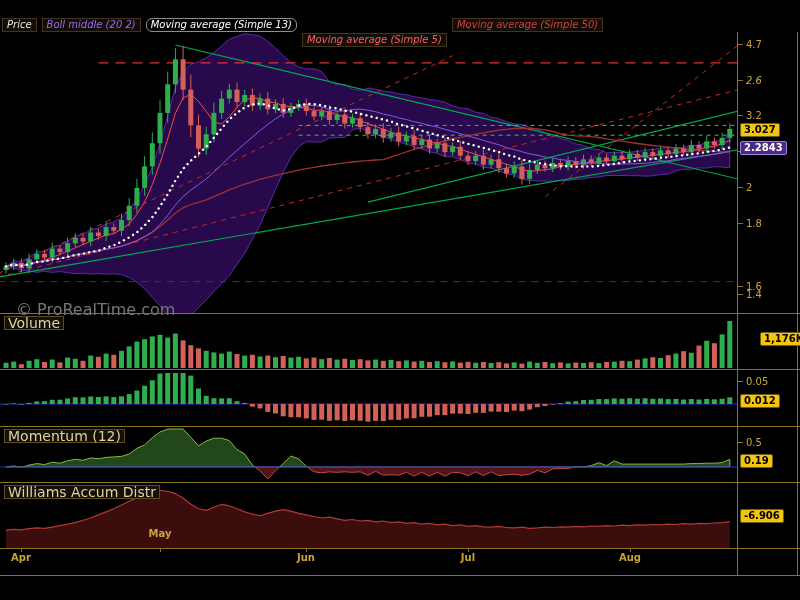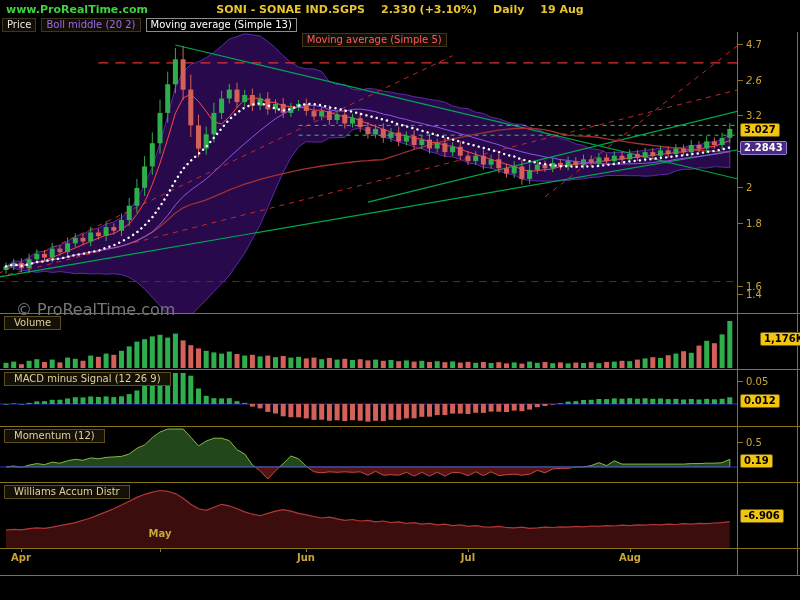--- a/index.html
+++ b/index.html
@@ -3,57 +3,49 @@
 <meta charset="utf-8">
 <style>
   html,body{margin:0;padding:0;background:#000;}
   .screen{position:relative;width:800px;height:600px;background:#000;overflow:hidden;
           font-family:"DejaVu Sans","Liberation Sans",sans-serif;}
   .topbar{position:absolute;top:0;left:0;width:100%;height:18px;background:#000;}
   .site{position:absolute;left:6px;top:3px;color:#3fd13f;font-size:11px;font-weight:bold;cursor:pointer;}
   .titlegroup{position:absolute;left:50%;top:3px;transform:translateX(-50%);display:flex;gap:16px;
               color:#e8c431;font-size:11px;font-weight:bold;white-space:nowrap;}
   .legend{position:absolute;top:17px;left:2px;height:15px;display:flex;gap:5px;align-items:center;z-index:6;}
-  .chip{font-size:10px;line-height:12px;padding:0 4px;background:#120d06;border:1px solid #41351a;cursor:pointer;white-space:nowrap;}
-  .chip.boxed{background:#000;border-color:#8d8d8d;}
+  .chip{font-size:10px;line-height:12px;padding:0 4px;background:#120d06;border:1px solid #41351a;cursor:pointer;white-space:nowrap;font-style:italic;}
+  .chip.boxed{background:#000;border-color:#8d8d8d;border-radius:6px;}
   .panel{position:absolute;left:0;width:737px;overflow:hidden;background:#000;}
-  .plabel{position:absolute;left:4px;font-size:10px;line-height:12px;color:#ddd2a2;background:#151006;
-          border:1px solid #5c4f1d;padding:0 9px;z-index:3;}
+  .plabel{position:absolute;left:4px;font-size:14px;line-height:12px;color:#ddd2a2;background:#151006;
+          border:1px solid #5c4f1d;padding:0 3px;z-index:3;}
   .watermark{position:absolute;left:16px;top:300px;color:#777;font-size:16px;z-index:3;text-align:right;}
   .hline{position:absolute;left:0;width:800px;height:1px;background:#8a7619;z-index:4;}
   .vline{position:absolute;top:32px;height:543px;width:1px;background:#8a7619;z-index:4;}
   .tick{position:absolute;color:#c9a53a;font-size:10px;line-height:10px;}
   .tick::before{content:"";position:absolute;left:-9px;top:4px;width:6px;height:1px;background:#8a7619;}
   .vbadge{position:absolute;font-size:10px;font-weight:bold;line-height:12px;background:#f3c50f;color:#000;
           padding:0 3px;border:1px solid #6e5d10;border-radius:2px;z-index:5;}
   .vbadge.purple{background:#4b2a86;color:#fff;border-color:#9d7fd1;}
   .month{position:absolute;color:#c9a53a;font-size:10px;font-weight:bold;transform:translateX(-50%);}
   .mtick{position:absolute;width:1px;height:4px;background:#8a7619;}
   #axis-layer{position:absolute;inset:0;}
 </style>
 </head>
 <body>
 
 <div class="screen" id="screen">
 
-  <div class="topbar">
-    <span class="site">www.ProRealTime.com</span>
-    <div class="titlegroup">
-      <span>SONI - SONAE IND.SGPS</span>
-      <span>2.330 (+3.10%)</span>
-      <span>Daily</span>
-      <span>19 Aug</span>
-    </div>
-  </div>
 
   <div class="legend" id="legend">
       <span class="chip" style="color: rgb(232, 232, 232);">Price</span>
       <span class="chip" style="color: rgb(154, 108, 240);">Boll middle (20 2)</span>
       <span class="chip boxed" style="color: rgb(255, 255, 255);">Moving average (Simple 13)</span>
       <span class="chip" style="color: rgb(255, 92, 92); margin-top: 30px;">Moving average (Simple 5)</span>
+      <span class="chip" style="color: rgb(208, 64, 64);">Moving average (Simple 50)</span>
     </div>
 
   <div class="panel" id="main-chart" style="top:32px;height:281px"><svg width="737" height="281">
         <path d="M6.0 234.4 L13.7 229.1 L21.4 229.4 L29.1 225.3 L36.8 219.9 L44.5 219.4 L52.2 214.7 L59.9 213.6 L67.6 209.3 L75.3 204.3 L83.0 202.3 L90.7 198.0 L98.4 196.0 L106.1 192.0 L113.8 189.9 L121.5 185.6 L129.2 178.2 L136.9 167.2 L144.6 152.5 L152.3 134.8 L160.0 111.0 L167.7 83.8 L175.4 55.5 L183.1 39.6 L190.8 32.4 L198.5 29.7 L206.2 25.8 L213.9 20.5 L221.6 13.9 L229.3 7.2 L237.0 4.5 L244.7 1.8 L252.4 2.8 L260.1 4.0 L267.8 9.5 L275.5 15.9 L283.2 23.7 L290.9 30.5 L298.6 35.0 L306.3 36.9 L314.0 36.9 L321.7 39.5 L329.4 49.7 L337.1 52.5 L344.8 52.6 L352.5 57.1 L360.2 58.3 L367.9 56.4 L375.6 57.2 L383.3 59.2 L391.0 60.1 L398.7 61.8 L406.4 62.8 L414.1 64.7 L421.8 65.8 L429.5 67.4 L437.2 68.5 L444.9 70.2 L452.6 73.9 L460.3 75.9 L468.0 76.8 L475.7 80.2 L483.4 81.4 L491.1 85.2 L498.8 86.7 L506.5 89.6 L514.2 92.1 L521.9 92.3 L529.6 95.4 L537.3 97.4 L545.0 100.8 L552.7 102.8 L560.4 106.4 L568.1 108.3 L575.8 111.9 L583.5 113.4 L591.2 116.8 L598.9 117.7 L606.6 120.7 L614.3 120.7 L622.0 120.5 L629.7 120.1 L637.4 119.4 L645.1 118.2 L652.8 117.4 L660.5 116.2 L668.2 115.4 L675.9 115.7 L683.6 115.5 L691.3 113.5 L699.0 113.0 L706.7 110.6 L714.4 109.8 L722.1 107.2 L729.8 102.8 L729.8 135.8 L722.1 135.1 L714.4 134.7 L706.7 136.1 L699.0 135.9 L691.3 137.3 L683.6 137.3 L675.9 138.9 L668.2 142.2 L660.5 142.6 L652.8 143.8 L645.1 144.2 L637.4 143.7 L629.7 143.7 L622.0 143.5 L614.3 143.5 L606.6 143.5 L598.9 145.0 L591.2 145.4 L583.5 146.9 L575.8 147.3 L568.1 148.4 L560.4 148.7 L552.7 149.2 L545.0 149.1 L537.3 149.0 L529.6 148.3 L521.9 147.3 L514.2 143.0 L506.5 141.6 L498.8 139.0 L491.1 136.0 L483.4 135.3 L475.7 132.0 L468.0 131.0 L460.3 127.4 L452.6 124.9 L444.9 124.4 L437.2 121.6 L429.5 119.7 L421.8 116.8 L414.1 114.9 L406.4 112.1 L398.7 110.0 L391.0 107.2 L383.3 105.0 L375.6 102.2 L367.9 99.9 L360.2 95.9 L352.5 97.9 L344.8 105.4 L337.1 105.7 L329.4 105.9 L321.7 110.0 L314.0 110.0 L306.3 109.6 L298.6 114.8 L290.9 125.5 L283.2 140.4 L275.5 157.4 L267.8 175.4 L260.1 193.1 L252.4 207.1 L244.7 221.2 L237.0 232.2 L229.3 243.5 L221.6 251.6 L213.9 259.4 L206.2 268.0 L198.5 275.5 L190.8 283.7 L183.1 289.4 L175.4 290.5 L167.7 283.1 L160.0 273.7 L152.3 265.3 L144.6 256.9 L136.9 250.1 L129.2 245.3 L121.5 242.6 L113.8 241.8 L106.1 242.2 L98.4 241.6 L90.7 242.0 L83.0 241.2 L75.3 241.7 L67.6 240.5 L59.9 239.6 L52.2 240.4 L44.5 239.3 L36.8 240.4 L29.1 239.1 L21.4 238.3 L13.7 236.2 L6.0 234.4 Z" fill="#2a0b50" stroke="#5a2aa8" stroke-width="1" fill-opacity="0.95"></path>
         <line x1="98.4" y1="30.9" x2="745.2" y2="30.9" stroke="#e03030" stroke-width="1.4" stroke-dasharray="10 7"></line>
         <line x1="-1.7" y1="241.6" x2="452.6" y2="23.7" stroke="#c22727" stroke-width="1" stroke-dasharray="5 5"></line>
         <line x1="-1.7" y1="245.1" x2="745.2" y2="55.9" stroke="#c22727" stroke-width="1" stroke-dasharray="5 5"></line>
         <line x1="545.0" y1="164.8" x2="745.2" y2="7.6" stroke="#c22727" stroke-width="1" stroke-dasharray="5 5"></line>
         <line x1="-1.7" y1="245.1" x2="745.2" y2="116.6" stroke="#00a84f" stroke-width="1.2"></line>
         <line x1="175.4" y1="13.0" x2="745.2" y2="148.7" stroke="#00a84f" stroke-width="1.2"></line>
@@ -469,21 +461,20 @@
         <path d="M6.0 40.0 L13.7 39.0 L21.4 40.5 L29.1 38.1 L36.8 36.6 L44.5 37.6 L52.2 35.2 L59.9 36.2 L67.6 33.8 L75.3 32.3 L83.0 33.3 L90.7 30.9 L98.4 31.8 L106.1 30.4 L113.8 29.9 L121.5 29.4 L129.2 27.0 L136.9 21.3 L144.6 17.9 L152.3 10.7 L160.0 5.0 L167.7 2.0 L175.4 2.0 L183.1 2.0 L190.8 10.2 L198.5 18.9 L206.2 14.1 L213.9 11.2 L221.6 11.2 L229.3 13.6 L237.0 22.7 L244.7 27.0 L252.4 38.1 L260.1 43.8 L267.8 52.0 L275.5 43.8 L283.2 36.6 L290.9 29.0 L298.6 31.8 L306.3 39.5 L314.0 44.8 L321.7 45.8 L329.4 44.8 L337.1 45.3 L344.8 44.8 L352.5 45.3 L360.2 44.8 L367.9 48.2 L375.6 44.3 L383.3 48.2 L391.0 47.7 L398.7 48.2 L406.4 45.3 L414.1 49.1 L421.8 45.3 L429.5 49.1 L437.2 45.3 L444.9 49.1 L452.6 45.3 L460.3 45.8 L468.0 48.6 L475.7 44.8 L483.4 48.6 L491.1 44.8 L498.8 48.6 L506.5 47.7 L514.2 47.2 L521.9 48.2 L529.6 47.2 L537.3 43.4 L545.0 45.8 L552.7 41.9 L560.4 41.4 L568.1 41.4 L575.8 40.0 L583.5 40.0 L591.2 38.6 L598.9 35.7 L606.6 38.6 L614.3 33.8 L622.0 37.1 L629.7 37.1 L637.4 37.1 L645.1 37.1 L652.8 37.1 L660.5 37.1 L668.2 37.1 L675.9 37.1 L683.6 37.1 L691.3 36.6 L699.0 36.6 L706.7 36.2 L714.4 36.2 L722.1 35.7 L729.8 32.3 L729.8 40 L6.0 40 Z" fill="#21471a" stroke="#86b84a" stroke-width="1" clip-path="url(#cp-pos)"></path>
         <path d="M6.0 40.0 L13.7 39.0 L21.4 40.5 L29.1 38.1 L36.8 36.6 L44.5 37.6 L52.2 35.2 L59.9 36.2 L67.6 33.8 L75.3 32.3 L83.0 33.3 L90.7 30.9 L98.4 31.8 L106.1 30.4 L113.8 29.9 L121.5 29.4 L129.2 27.0 L136.9 21.3 L144.6 17.9 L152.3 10.7 L160.0 5.0 L167.7 2.0 L175.4 2.0 L183.1 2.0 L190.8 10.2 L198.5 18.9 L206.2 14.1 L213.9 11.2 L221.6 11.2 L229.3 13.6 L237.0 22.7 L244.7 27.0 L252.4 38.1 L260.1 43.8 L267.8 52.0 L275.5 43.8 L283.2 36.6 L290.9 29.0 L298.6 31.8 L306.3 39.5 L314.0 44.8 L321.7 45.8 L329.4 44.8 L337.1 45.3 L344.8 44.8 L352.5 45.3 L360.2 44.8 L367.9 48.2 L375.6 44.3 L383.3 48.2 L391.0 47.7 L398.7 48.2 L406.4 45.3 L414.1 49.1 L421.8 45.3 L429.5 49.1 L437.2 45.3 L444.9 49.1 L452.6 45.3 L460.3 45.8 L468.0 48.6 L475.7 44.8 L483.4 48.6 L491.1 44.8 L498.8 48.6 L506.5 47.7 L514.2 47.2 L521.9 48.2 L529.6 47.2 L537.3 43.4 L545.0 45.8 L552.7 41.9 L560.4 41.4 L568.1 41.4 L575.8 40.0 L583.5 40.0 L591.2 38.6 L598.9 35.7 L606.6 38.6 L614.3 33.8 L622.0 37.1 L629.7 37.1 L637.4 37.1 L645.1 37.1 L652.8 37.1 L660.5 37.1 L668.2 37.1 L675.9 37.1 L683.6 37.1 L691.3 36.6 L699.0 36.6 L706.7 36.2 L714.4 36.2 L722.1 35.7 L729.8 32.3 L729.8 40 L6.0 40 Z" fill="#551313" stroke="#c24a4a" stroke-width="1" clip-path="url(#cp-neg)"></path>
         <line x1="0" y1="40" x2="737" y2="40" stroke="#2a2ae0" stroke-width="1"></line>
       </svg></div>
   <div class="panel" id="williams-chart" style="top:483px;height:65px"><svg width="737" height="65">
         <path d="M6.0 47.2 L13.7 46.4 L21.4 46.8 L29.1 45.7 L36.8 44.9 L44.5 45.3 L52.2 44.1 L59.9 42.6 L67.6 41.1 L75.3 39.6 L83.0 37.3 L90.7 35.0 L98.4 31.9 L106.1 28.9 L113.8 25.8 L121.5 22.0 L129.2 18.2 L136.9 14.4 L144.6 11.3 L152.3 9.1 L160.0 7.5 L167.7 8.3 L175.4 10.6 L183.1 15.2 L190.8 21.3 L198.5 25.8 L206.2 27.4 L213.9 24.3 L221.6 21.3 L229.3 22.8 L237.0 25.8 L244.7 28.9 L252.4 31.2 L260.1 32.7 L267.8 30.4 L275.5 28.1 L283.2 26.6 L290.9 28.1 L298.6 30.4 L306.3 31.9 L314.0 33.5 L321.7 35.0 L329.4 34.2 L337.1 35.8 L344.8 37.3 L352.5 36.5 L360.2 38.0 L367.9 37.3 L375.6 38.8 L383.3 38.0 L391.0 39.6 L398.7 38.8 L406.4 40.3 L414.1 39.6 L421.8 41.1 L429.5 40.3 L437.2 41.9 L444.9 41.1 L452.6 42.6 L460.3 41.9 L468.0 43.4 L475.7 42.6 L483.4 43.8 L491.1 44.1 L498.8 43.4 L506.5 44.5 L514.2 44.9 L521.9 44.1 L529.6 45.3 L537.3 44.9 L545.0 44.1 L552.7 44.5 L560.4 43.8 L568.1 44.1 L575.8 43.4 L583.5 43.8 L591.2 43.0 L598.9 43.4 L606.6 42.6 L614.3 43.0 L622.0 42.2 L629.7 42.6 L637.4 41.9 L645.1 42.2 L652.8 41.5 L660.5 41.9 L668.2 41.1 L675.9 41.5 L683.6 40.7 L691.3 41.1 L699.0 40.3 L706.7 40.7 L714.4 40.0 L722.1 39.6 L729.8 38.7 L729.8 65 L6.0 65 Z" fill="#3c0d0d" stroke="none"></path>
         <path d="M6.0 47.2 L13.7 46.4 L21.4 46.8 L29.1 45.7 L36.8 44.9 L44.5 45.3 L52.2 44.1 L59.9 42.6 L67.6 41.1 L75.3 39.6 L83.0 37.3 L90.7 35.0 L98.4 31.9 L106.1 28.9 L113.8 25.8 L121.5 22.0 L129.2 18.2 L136.9 14.4 L144.6 11.3 L152.3 9.1 L160.0 7.5 L167.7 8.3 L175.4 10.6 L183.1 15.2 L190.8 21.3 L198.5 25.8 L206.2 27.4 L213.9 24.3 L221.6 21.3 L229.3 22.8 L237.0 25.8 L244.7 28.9 L252.4 31.2 L260.1 32.7 L267.8 30.4 L275.5 28.1 L283.2 26.6 L290.9 28.1 L298.6 30.4 L306.3 31.9 L314.0 33.5 L321.7 35.0 L329.4 34.2 L337.1 35.8 L344.8 37.3 L352.5 36.5 L360.2 38.0 L367.9 37.3 L375.6 38.8 L383.3 38.0 L391.0 39.6 L398.7 38.8 L406.4 40.3 L414.1 39.6 L421.8 41.1 L429.5 40.3 L437.2 41.9 L444.9 41.1 L452.6 42.6 L460.3 41.9 L468.0 43.4 L475.7 42.6 L483.4 43.8 L491.1 44.1 L498.8 43.4 L506.5 44.5 L514.2 44.9 L521.9 44.1 L529.6 45.3 L537.3 44.9 L545.0 44.1 L552.7 44.5 L560.4 43.8 L568.1 44.1 L575.8 43.4 L583.5 43.8 L591.2 43.0 L598.9 43.4 L606.6 42.6 L614.3 43.0 L622.0 42.2 L629.7 42.6 L637.4 41.9 L645.1 42.2 L652.8 41.5 L660.5 41.9 L668.2 41.1 L675.9 41.5 L683.6 40.7 L691.3 41.1 L699.0 40.3 L706.7 40.7 L714.4 40.0 L722.1 39.6 L729.8 38.7 " fill="none" stroke="#b23737" stroke-width="1.2"></path>
       </svg></div>
 
   <div class="plabel" style="top:316px">Volume</div>
-  <div class="plabel" style="top:372px">MACD minus Signal (12 26 9)</div>
   <div class="plabel" style="top:429px">Momentum (12)</div>
   <div class="plabel" style="top:485px">Williams Accum Distr</div>
 
   <div class="watermark">© ProRealTime.com</div>
 
   <div class="hline" style="top:313px"></div>
   <div class="hline" style="top:369px"></div>
   <div class="hline" style="top:426px"></div>
   <div class="hline" style="top:482px"></div>
   <div class="hline" style="top:548px"></div>

